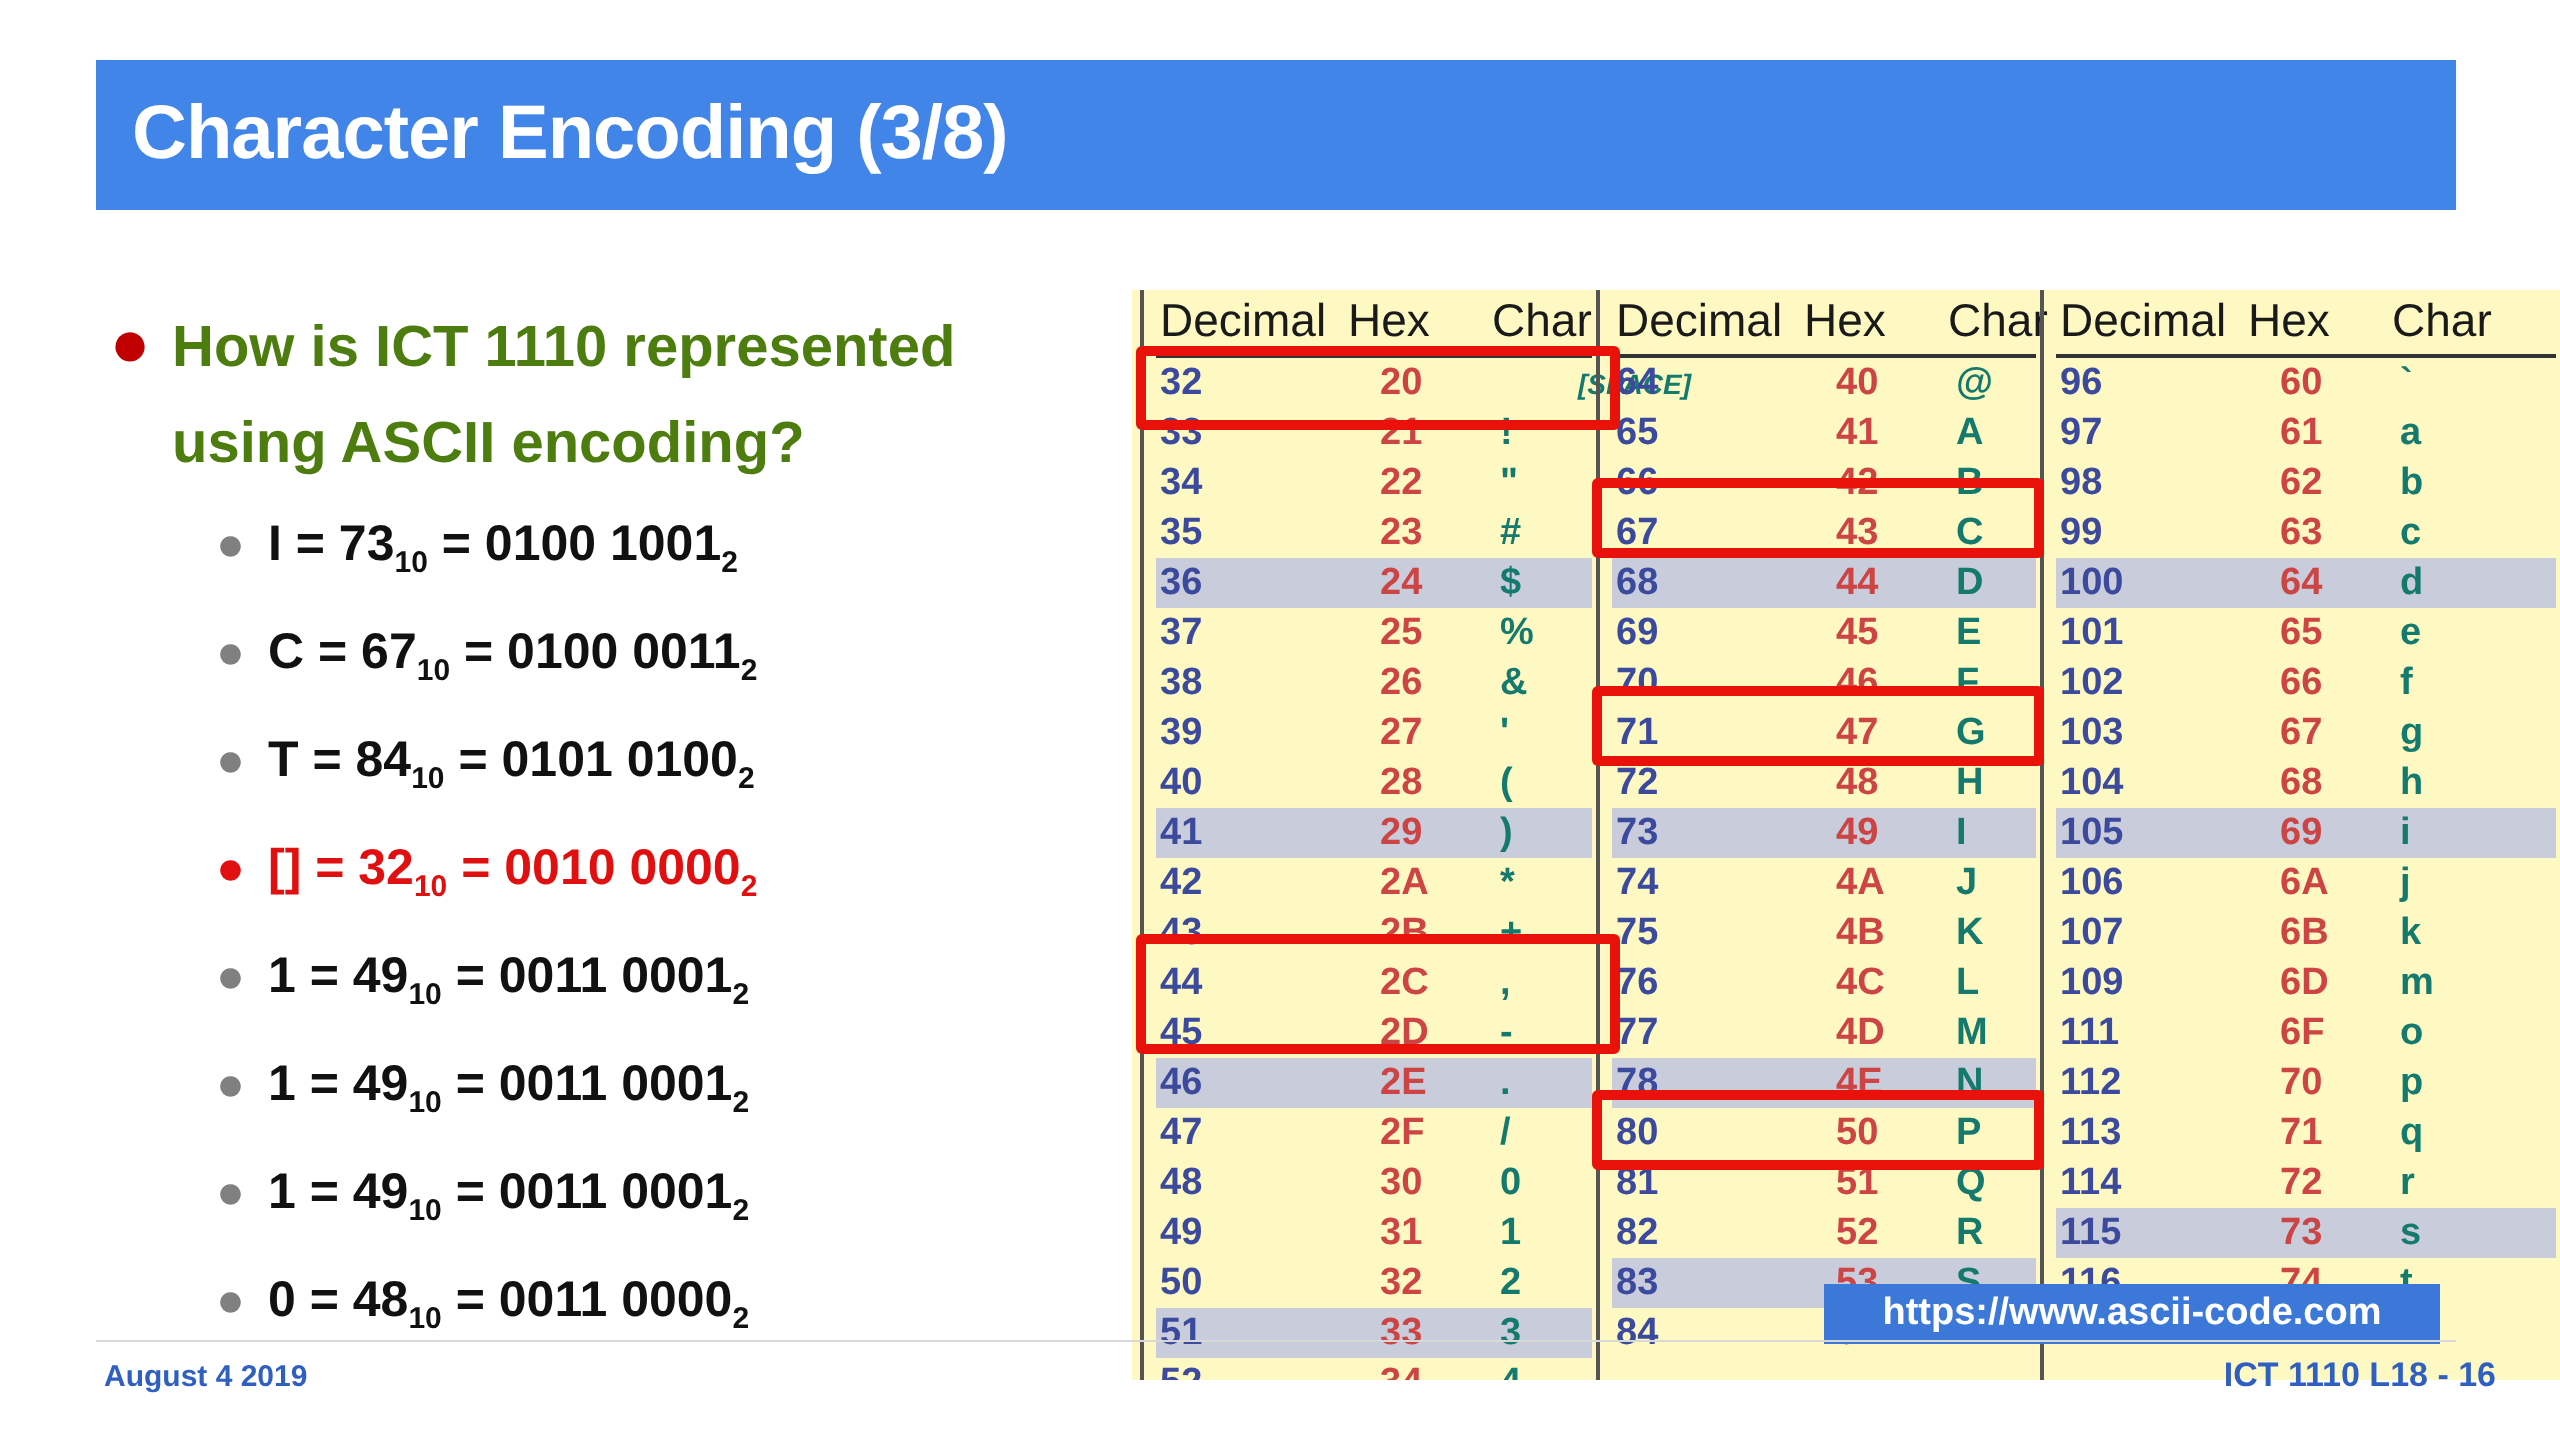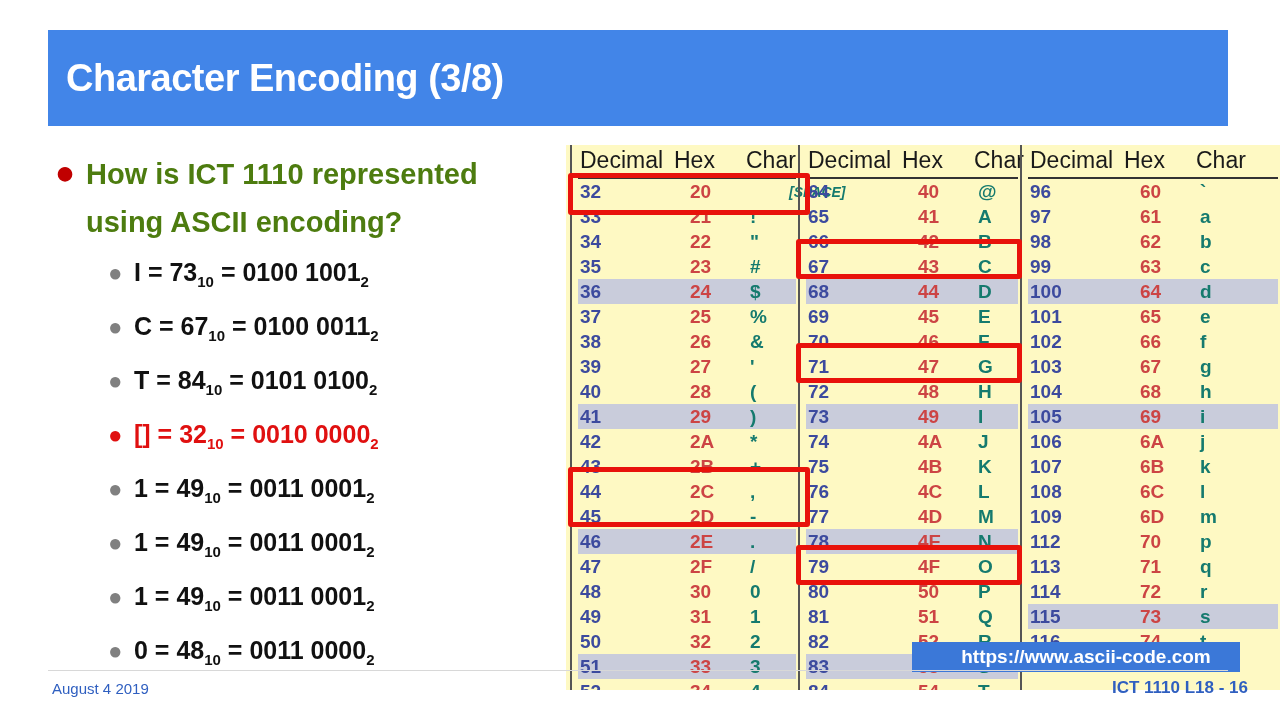--- a/index.html
+++ b/index.html
@@ -4,21 +4,21 @@
 <style>
   html,body{margin:0;padding:0;}
   body{
     width:1280px;height:720px;overflow:hidden;
     background:#ffffff;
     font-family:"Liberation Sans", sans-serif;
     position:relative;
   }
   
   #title-banner{
-    position:absolute;left:48px;top:30px;width:1180px;height:96px;
+    position:absolute;left:48px;top:30px;width:1180px;height:75px;
     background:#4285e8;
     display:flex;align-items:center;
   }
   #title-text{
     color:#ffffff;font-size:38px;font-weight:bold;
     letter-spacing:-0.5px;padding-left:18px;
     white-space:nowrap;
   }
   
   #left-col{position:absolute;left:48px;top:150px;width:510px;}
@@ -80,30 +80,30 @@
   
   .hlbox{
     position:absolute;border:5px solid #e8120b;border-radius:3px;
     pointer-events:none;
   }
   
   #url-badge{
     position:absolute;left:912px;top:642px;width:308px;height:30px;
     background:#3b78d8;color:#ffffff;
     font-size:19px;font-weight:bold;
-    display:flex;align-items:center;justify-content:center;padding-left:20px;
+    display:flex;align-items:center;justify-content:center;
   }
   
   #footer-rule{
     position:absolute;left:48px;top:670px;width:1180px;height:1px;
     background:#d8d8d8;
   }
   #footer-left{
     position:absolute;left:52px;top:680px;
-    color:#2f5fc0;font-size:15px;font-weight:normal;
+    color:#2f5fc0;font-size:15px;font-weight:bold;
   }
   #footer-right{
     position:absolute;right:32px;top:678px;
     color:#2f5fc0;font-size:17px;font-weight:bold;
   }
 </style>
 </head>
 <body>
 
 <div id="title-banner">
@@ -342,25 +342,20 @@
           <span class="d">77</span>
           <span class="x">4D</span>
           <span class="c">M</span>
         </div>
         <div class="arow stripe">
           <span class="d">78</span>
           <span class="x">4E</span>
           <span class="c">N</span>
         </div>
         <div class="arow">
-          <span class="d">79</span>
-          <span class="x">4F</span>
-          <span class="c">O</span>
-        </div>
-        <div class="arow">
           <span class="d">80</span>
           <span class="x">50</span>
           <span class="c">P</span>
         </div>
         <div class="arow">
           <span class="d">81</span>
           <span class="x">51</span>
           <span class="c">Q</span>
         </div>
         <div class="arow">
@@ -441,28 +436,28 @@
           <span class="d">106</span>
           <span class="x">6A</span>
           <span class="c">j</span>
         </div>
         <div class="arow">
           <span class="d">107</span>
           <span class="x">6B</span>
           <span class="c">k</span>
         </div>
         <div class="arow">
-          <span class="d">108</span>
-          <span class="x">6C</span>
-          <span class="c">l</span>
-        </div>
-        <div class="arow">
           <span class="d">109</span>
           <span class="x">6D</span>
           <span class="c">m</span>
+        </div>
+        <div class="arow">
+          <span class="d">111</span>
+          <span class="x">6F</span>
+          <span class="c">o</span>
         </div>
         <div class="arow">
           <span class="d">112</span>
           <span class="x">70</span>
           <span class="c">p</span>
         </div>
         <div class="arow">
           <span class="d">113</span>
           <span class="x">71</span>
           <span class="c">q</span>

